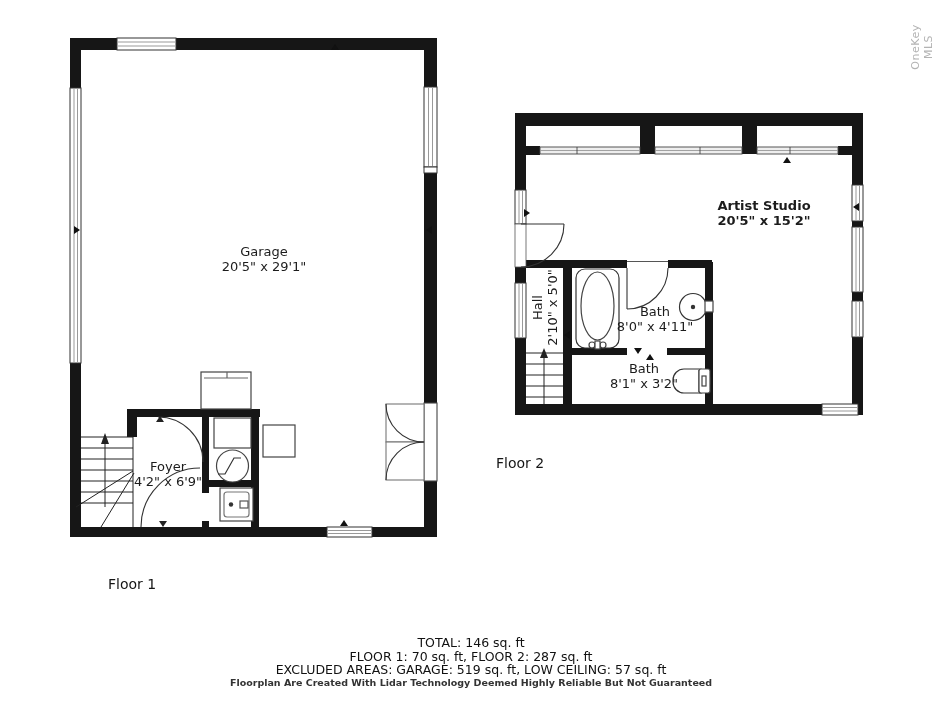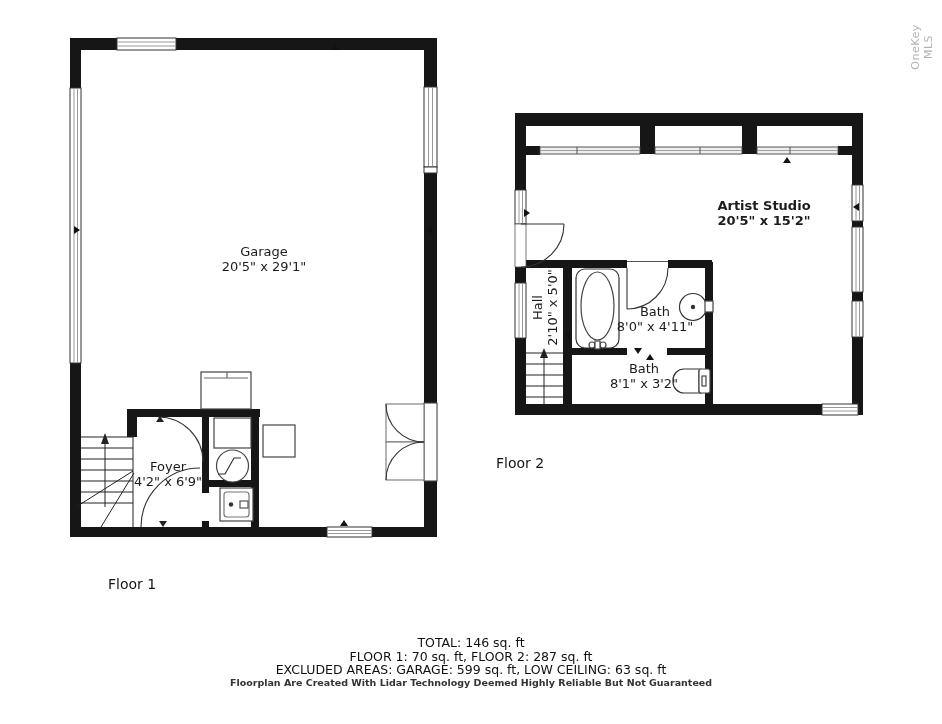--- a/index.html
+++ b/index.html
@@ -252,19 +252,19 @@
     <div>Bath</div>
     <div class="dims">8'1" x 3'2"</div>
   </div>
 
   <div class="floor-label" style="left:80px;top:576px;margin-left:28px;">Floor 1</div>
   <div class="floor-label" style="left:496px;top:455px;">Floor 2</div>
 
   <div id="footer">
     <div class="sum-line">TOTAL: 146 sq. ft</div>
     <div class="sum-line">FLOOR 1: 70 sq. ft, FLOOR 2: 287 sq. ft</div>
-    <div class="sum-line">EXCLUDED AREAS: GARAGE: 599 sq. ft, LOW CEILING: 63 sq. ft</div>
+    <div class="sum-line">EXCLUDED AREAS: GARAGE: 519 sq. ft, LOW CEILING: 57 sq. ft</div>
     <div class="disclaimer">Floorplan Are Created With Lidar Technology Deemed Highly Reliable But Not Guaranteed</div>
   </div>
 
   <div id="watermark">OneKey MLS</div>
 
 </div>
 
 </body></html>

